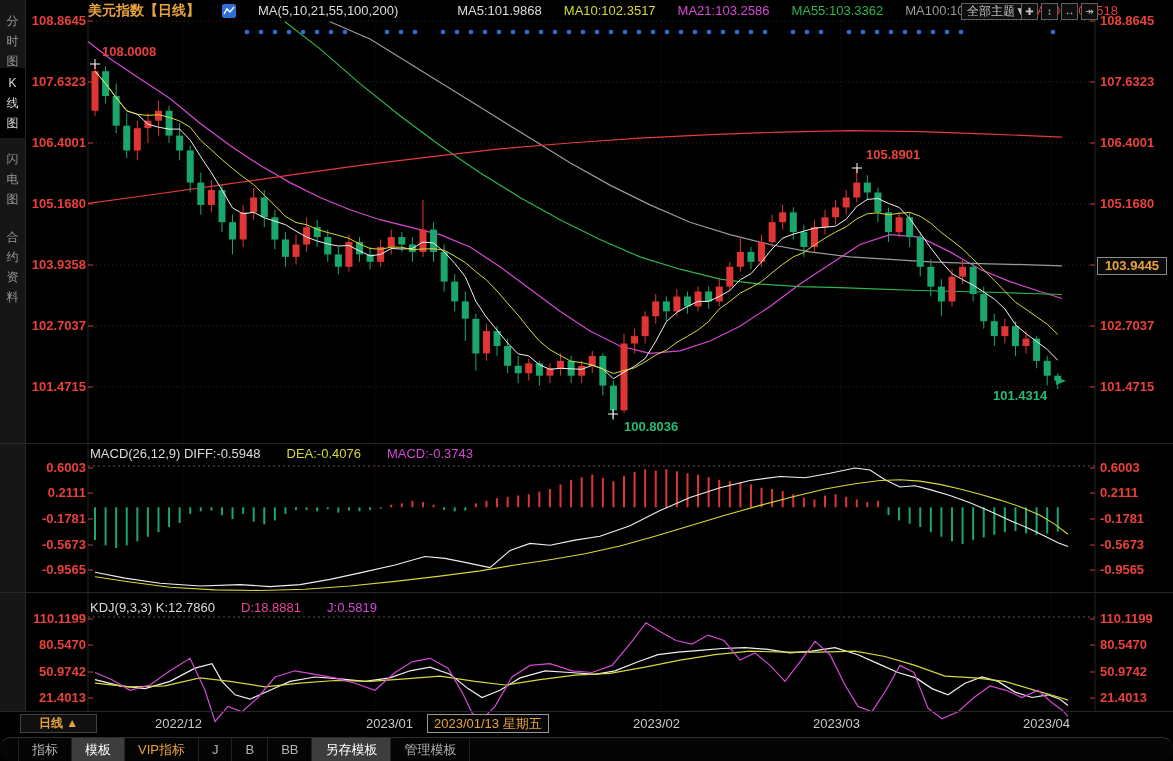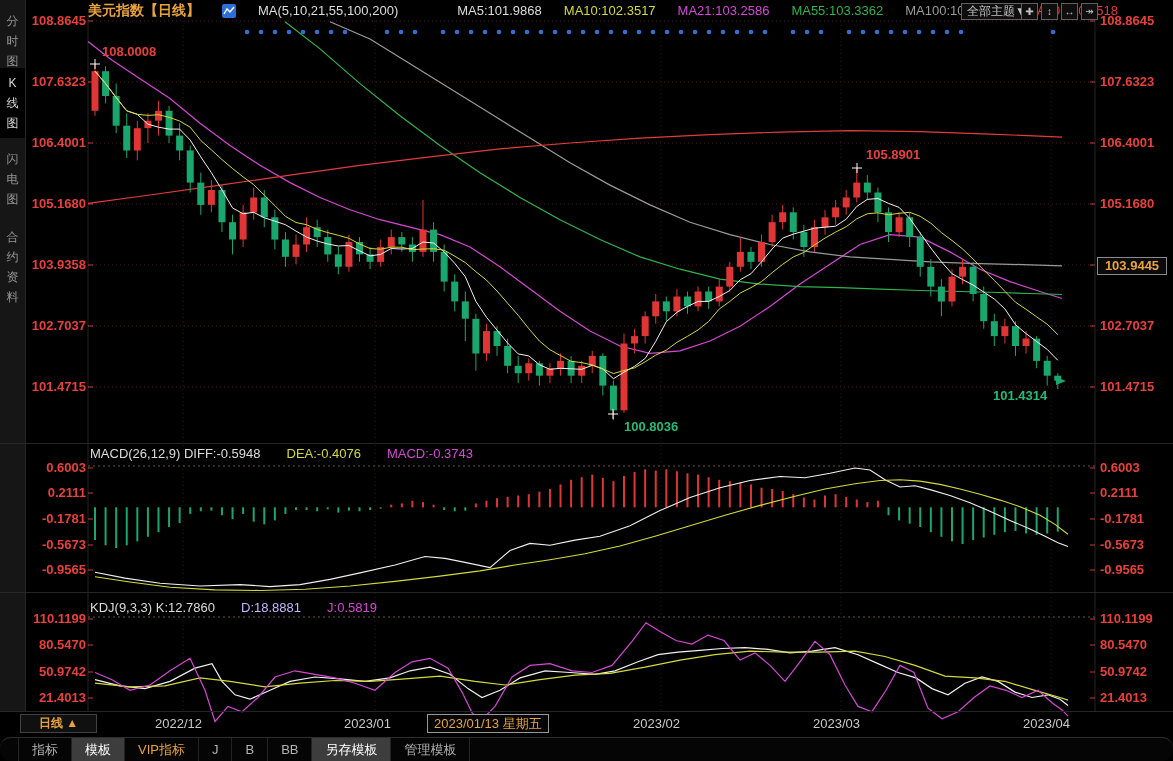--- a/index.html
+++ b/index.html
@@ -466,21 +466,21 @@
   <div id="price-badge">103.9445</div>
 
   <div class="sub-hdr" style="top:446px">
     <span><span style="color:#dcdcdc">MACD(26,12,9)</span>&nbsp;<span style="color: rgb(220, 220, 220);">DIFF:-0.5948</span></span>
     <span style="color: rgb(214, 217, 58);">DEA:-0.4076</span>
     <span style="color: rgb(213, 72, 213);">MACD:-0.3743</span>
   </div>
 
   <div class="sub-hdr" style="top:600px">
     <span><span style="color:#dcdcdc">KDJ(9,3,3)</span>&nbsp;<span style="color: rgb(220, 220, 220);">K:12.7860</span></span>
-    <span style="color: #c4b5fd;">D:18.8881</span>
+    <span style="color: #ec4899;">D:18.8881</span>
     <span style="color: rgb(213, 72, 213);">J:0.5819</span>
   </div>
 
   <div class="hsep" style="top:443px"></div>
   <div class="hsep" style="top:592px"></div>
   <div class="hsep" style="top:711px"></div>
 
   <div id="period-box">日线 ▲</div>
   <div id="crosshair-date">2023/01/13 星期五</div>
 
@@ -524,17 +524,17 @@
     <span class="axr" style="top: 637px;">80.5470</span>
     <span class="axl" style="top: 664px;">50.9742</span>
     <span class="axr" style="top: 664px;">50.9742</span>
     <span class="axl" style="top: 690px;">21.4013</span>
     <span class="axr" style="top: 690px;">21.4013</span>
     <span class="anno" style="left: 102px; top: 44px; color: rgb(232, 65, 59);">108.0008</span>
     <span class="anno" style="left: 866px; top: 147px; color: rgb(232, 65, 59);">105.8901</span>
     <span class="anno" style="left: 624px; top: 419px; color: rgb(39, 185, 119);">100.8036</span>
     <span class="anno" style="left: 993px; top: 388px; color: rgb(39, 185, 119);">101.4314</span>
     <span class="dlab" style="left: 155px;">2022/12</span>
-    <span class="dlab" style="left: 344px; text-align: center;">2023/01</span>
+    <span class="dlab" style="left: 366px; text-align: center;">2023/01</span>
     <span class="dlab" style="left: 633px;">2023/02</span>
     <span class="dlab" style="left: 813px;">2023/03</span>
     <span class="dlab" style="left: 1023px;">2023/04</span>
   </div>
 
 </body></html>

